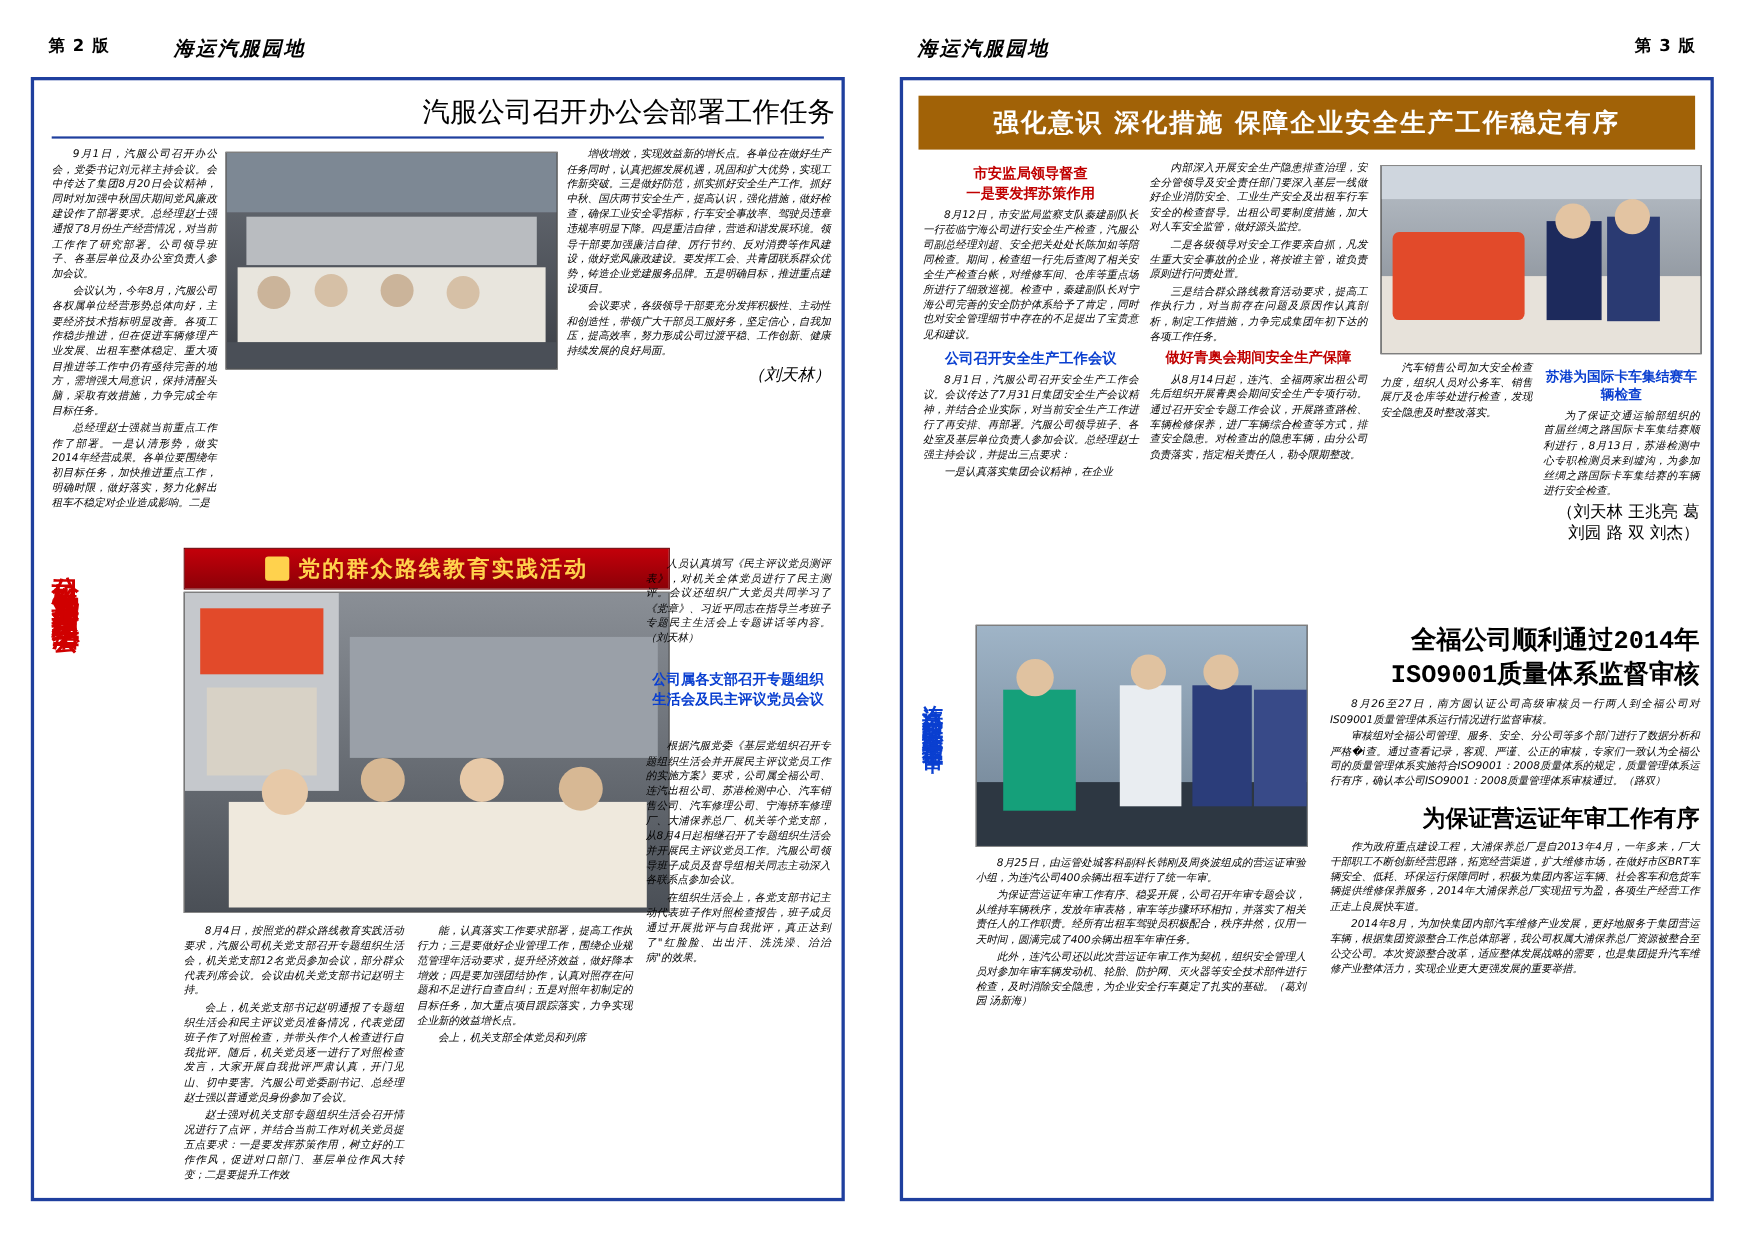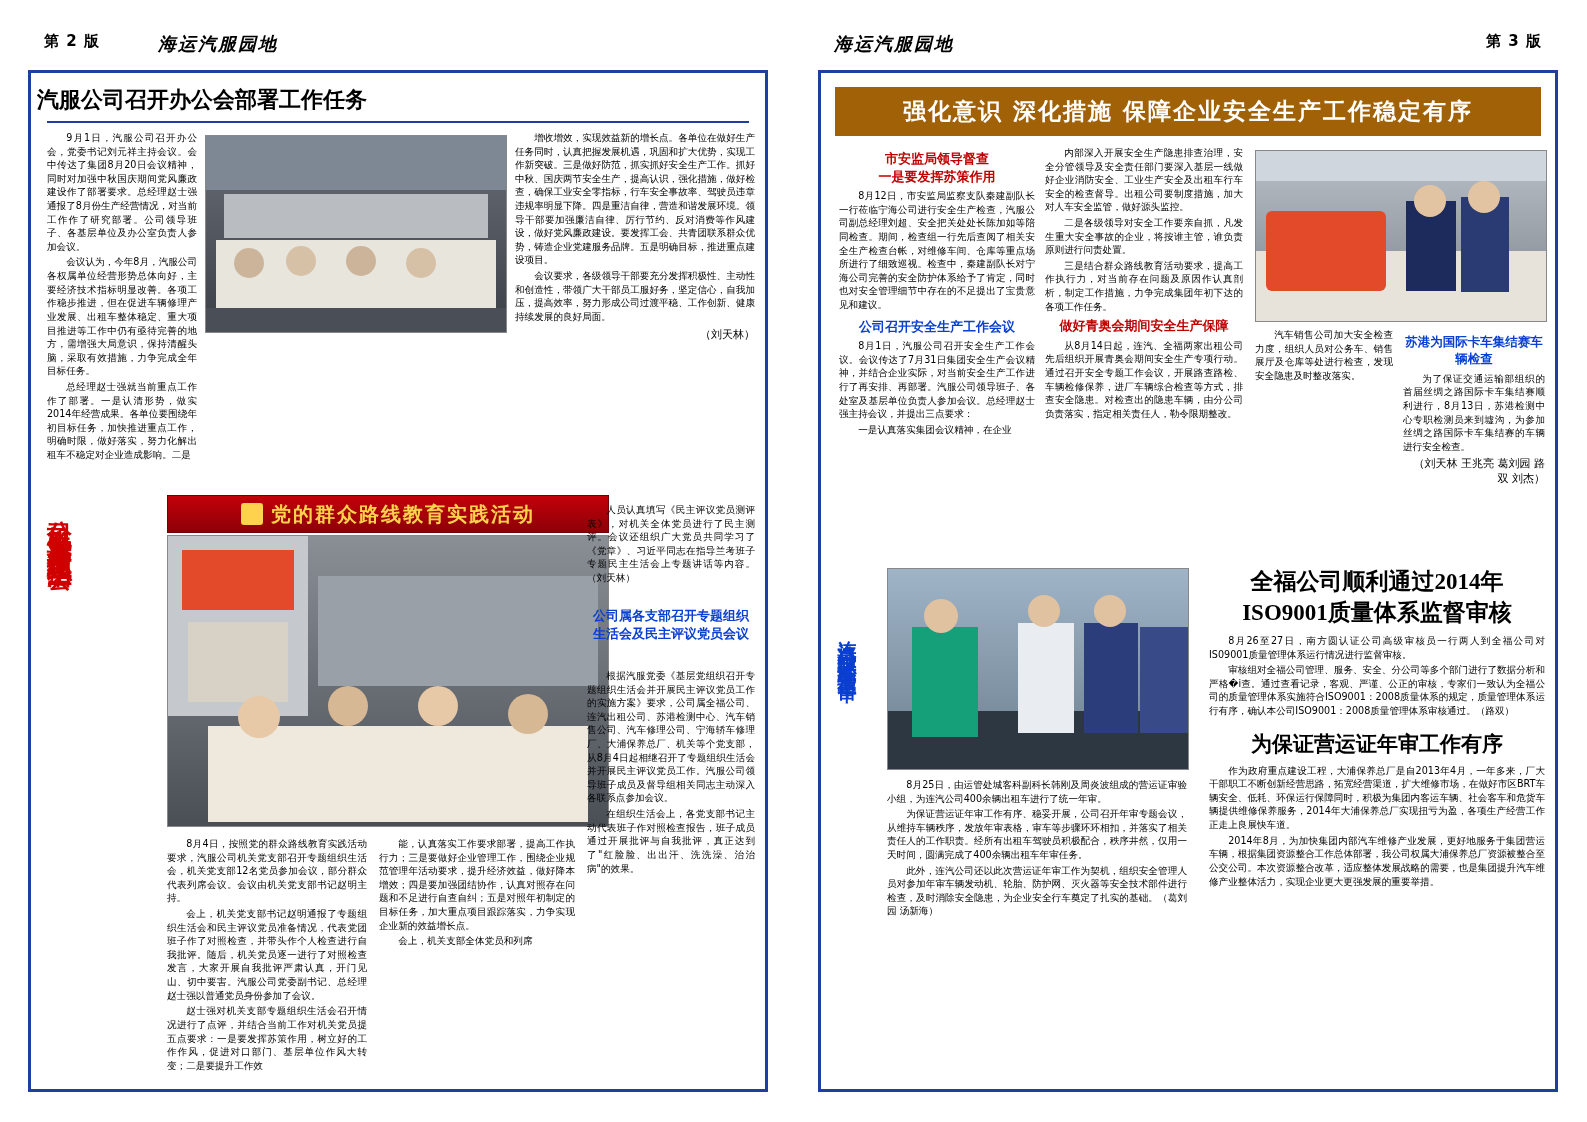--- a/index.html
+++ b/index.html
@@ -6,34 +6,34 @@
   body{width:1587px;height:1122px;background:#ffffff;font-family:"DejaVu Sans","Liberation Sans",sans-serif;color:#000;}
   .page{position:absolute;top:0;left:0;width:1587px;height:1122px;}
   .sheet{position:absolute;top:30px;height:1062px;}
   .sheet-left{left:28px;width:740px;}
   .sheet-right{left:818px;width:740px;}
   .masthead{position:relative;height:34px;}
   .masthead .pageno{position:absolute;top:2px;font-size:15px;font-weight:bold;letter-spacing:1px;}
   .masthead .paper{position:absolute;top:2px;font-size:18px;font-family:"DejaVu Serif","Liberation Serif",serif;font-style:italic;font-weight:bold;letter-spacing:2px;}
   .frame{position:absolute;left:0;right:0;top:40px;bottom:0;border:3px solid #1f3f9e;}
   .inner{position:absolute;left:6px;right:6px;top:6px;bottom:6px;overflow:hidden;}
-  .art-title{font-size:22px;font-family:"DejaVu Serif","Liberation Serif",serif;font-weight:bold;text-align:left;padding:6px 0 2px;}
+  .art-title{font-size:25px;font-family:"DejaVu Serif","Liberation Serif",serif;font-weight:normal;text-align:right;padding:6px 0 2px;}
   .titleline{height:2px;background:#1f3f9e;margin:4px 10px 8px;}
-  .col{font-size:9.6px;line-height:1.42;text-align:justify;}
+  .col{font-size:9.6px;line-height:1.42;text-align:justify;font-style:italic;}
   .col p{margin:0 0 2px;text-indent:2em;}
-  .sign{text-align:right;font-size:11px;margin-top:3px;}
+  .sign{text-align:right;font-size:15px;margin-top:3px;}
   .photo{border:1px solid #888;background:#2b2b2b;position:relative;overflow:hidden;}
   .blue-band{background:#a16207;color:#fff;text-align:center;font-size:23px;font-weight:bold;font-family:"DejaVu Serif","Liberation Serif",serif;padding:9px 0;letter-spacing:2px;}
   .sub-h{color:#c00000;font-weight:bold;text-align:center;font-size:13px;line-height:1.35;margin:4px 0 4px;}
   .sub-h2{color:#0a3fd0;font-weight:bold;text-align:center;font-size:13px;line-height:1.35;margin:6px 0 4px;}
   .vert{writing-mode:vertical-rl;text-orientation:upright;font-weight:bold;letter-spacing:3px;}
   .redvert{color:#d00000;font-size:25px;font-family:"DejaVu Serif","Liberation Serif",serif;}
   .bluevert{color:#0a3fd0;font-size:19px;font-family:"DejaVu Serif","Liberation Serif",serif;}
   .banner{background:linear-gradient(#c3000a,#8c0007);color:#ffd24d;font-weight:bold;font-size:20px;display:flex;align-items:center;justify-content:center;letter-spacing:2px;border:1px solid #6d0005;}
-  .hdr-serif{font-family:Liberation Serif, serif;font-weight:bold;text-align:center;}
+  .hdr-serif{font-family:Liberation Mono, monospace;font-weight:bold;text-align:right;}
 </style>
 </head>
 <body>
 
 <div class="page">
 
   <div class="sheet sheet-left">
     <div class="masthead">
       <div class="pageno" style="left:16px;">第 2 版</div>
       <div class="paper" style="left:130px;">海运汽服园地</div>

